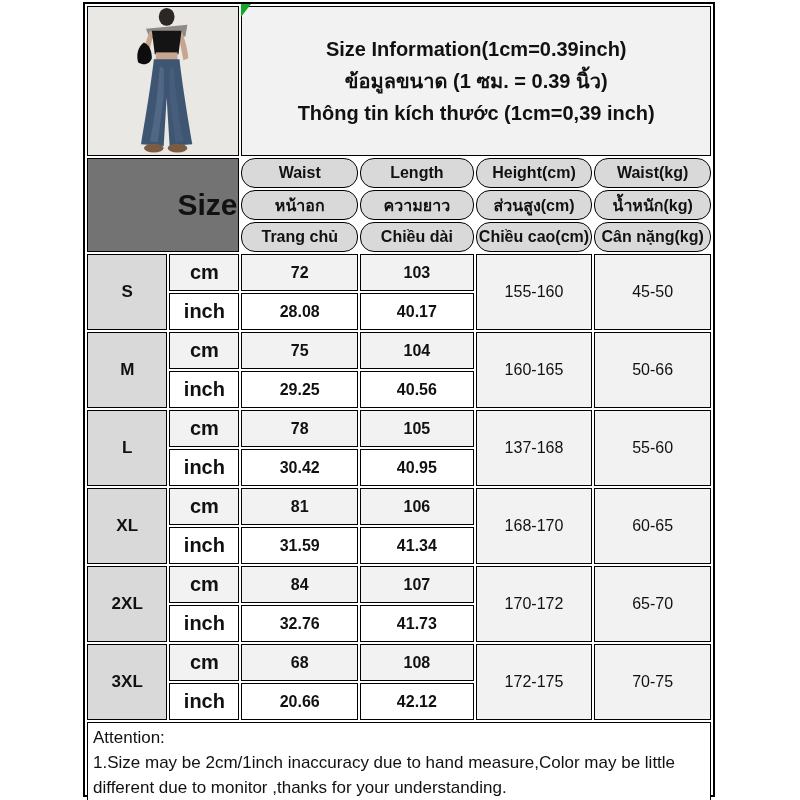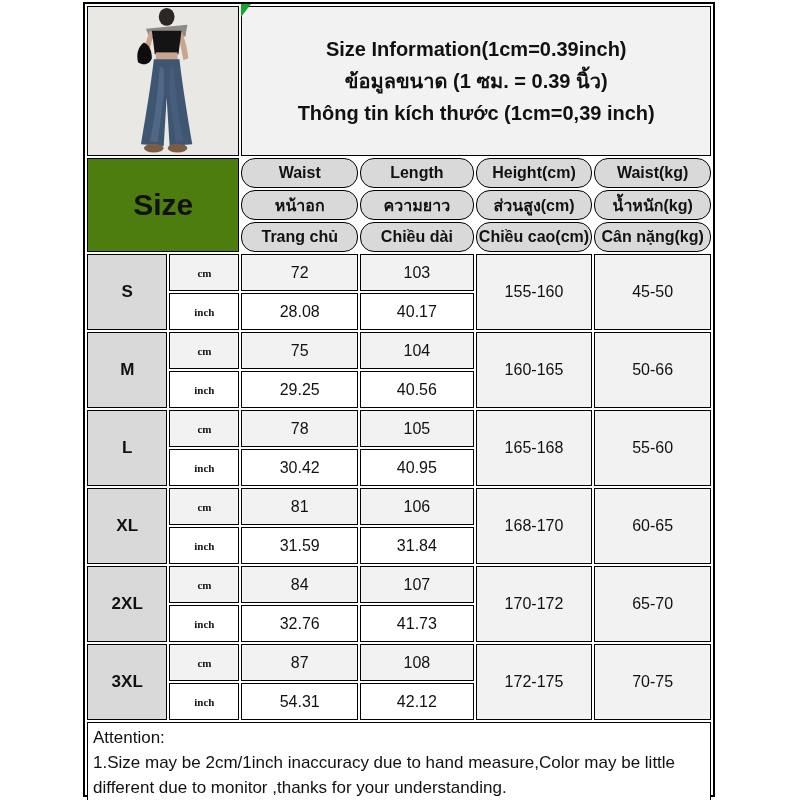--- a/index.html
+++ b/index.html
@@ -15,25 +15,25 @@
   table.size-table{
     width:100%;border-collapse:separate;border-spacing:2px;table-layout:fixed;
   }
   td{border:1px solid #000;text-align:center;vertical-align:middle;overflow:hidden;}
   
   td.c-img{height:148px;padding:0;background:#e9e8e5;}
   td.c-img svg{display:block;width:100%;height:100%;}
   td.c-title{background:#f2f2f2;font-weight:bold;font-size:20px;line-height:32px;}
   
   td.h{background:#d9d9d9;font-weight:bold;font-size:16px;height:26px;border-radius:14px;}
-  td.c-size{background:#4d7c0f;font-weight:bold;font-size:30px;}
+  td.c-size{background:#737373;font-weight:bold;font-size:30px;text-align:right;}
   
   td.lbl{background:#d9d9d9;font-weight:bold;font-size:17px;}
-  td.unit{font-weight:bold;font-size:11px;height:33px;font-family:Liberation Serif, serif;}
-  td.val{font-size:16px;font-weight:normal;text-align:center;}
+  td.unit{font-weight:bold;font-size:20px;height:33px;}
+  td.val{font-size:16px;font-weight:bold;text-align:center;}
   tr.cmrow td.unit, tr.cmrow td.val{background:#f2f2f2;}
   tr.inrow td.unit, tr.inrow td.val{background:#ffffff;}
   td.range{background:#f2f2f2;font-size:16px;font-weight:normal;}
   
   td.attention{
     height:132px;background:#fff;text-align:left;vertical-align:top;
     font-size:17px;line-height:25px;padding:2px 5px;font-weight:normal;
   }
   td.attention div{white-space:normal;}
   
@@ -138,68 +138,68 @@
       <td class="unit">inch</td>
       <td class="val">29.25</td>
       <td class="val">40.56</td>
     </tr>
 
     <tr class="cmrow">
       <td class="lbl" rowspan="2">L</td>
       <td class="unit">cm</td>
       <td class="val">78</td>
       <td class="val">105</td>
-      <td class="range" rowspan="2">165-168</td>
+      <td class="range" rowspan="2">137-168</td>
       <td class="range" rowspan="2">55-60</td>
     </tr>
     <tr class="inrow">
       <td class="unit">inch</td>
       <td class="val">30.42</td>
       <td class="val">40.95</td>
     </tr>
 
     <tr class="cmrow">
       <td class="lbl" rowspan="2">XL</td>
       <td class="unit">cm</td>
       <td class="val">81</td>
       <td class="val">106</td>
       <td class="range" rowspan="2">168-170</td>
       <td class="range" rowspan="2">60-65</td>
     </tr>
     <tr class="inrow">
       <td class="unit">inch</td>
       <td class="val">31.59</td>
-      <td class="val">31.84</td>
+      <td class="val">41.34</td>
     </tr>
 
     <tr class="cmrow">
       <td class="lbl" rowspan="2">2XL</td>
       <td class="unit">cm</td>
       <td class="val">84</td>
       <td class="val">107</td>
       <td class="range" rowspan="2">170-172</td>
       <td class="range" rowspan="2">65-70</td>
     </tr>
     <tr class="inrow">
       <td class="unit">inch</td>
       <td class="val">32.76</td>
       <td class="val">41.73</td>
     </tr>
 
     <tr class="cmrow">
       <td class="lbl" rowspan="2">3XL</td>
       <td class="unit">cm</td>
-      <td class="val">87</td>
+      <td class="val">68</td>
       <td class="val">108</td>
       <td class="range" rowspan="2">172-175</td>
       <td class="range" rowspan="2">70-75</td>
     </tr>
     <tr class="inrow">
       <td class="unit">inch</td>
-      <td class="val">54.31</td>
+      <td class="val">20.66</td>
       <td class="val">42.12</td>
     </tr>
 
     <tr>
       <td class="attention" colspan="6">
         <div>Attention:</div>
         <div>1.Size may be 2cm/1inch inaccuracy due to hand measure,Color may be little different due to monitor ,thanks for your understanding.</div>
 
       </td>
     </tr>

